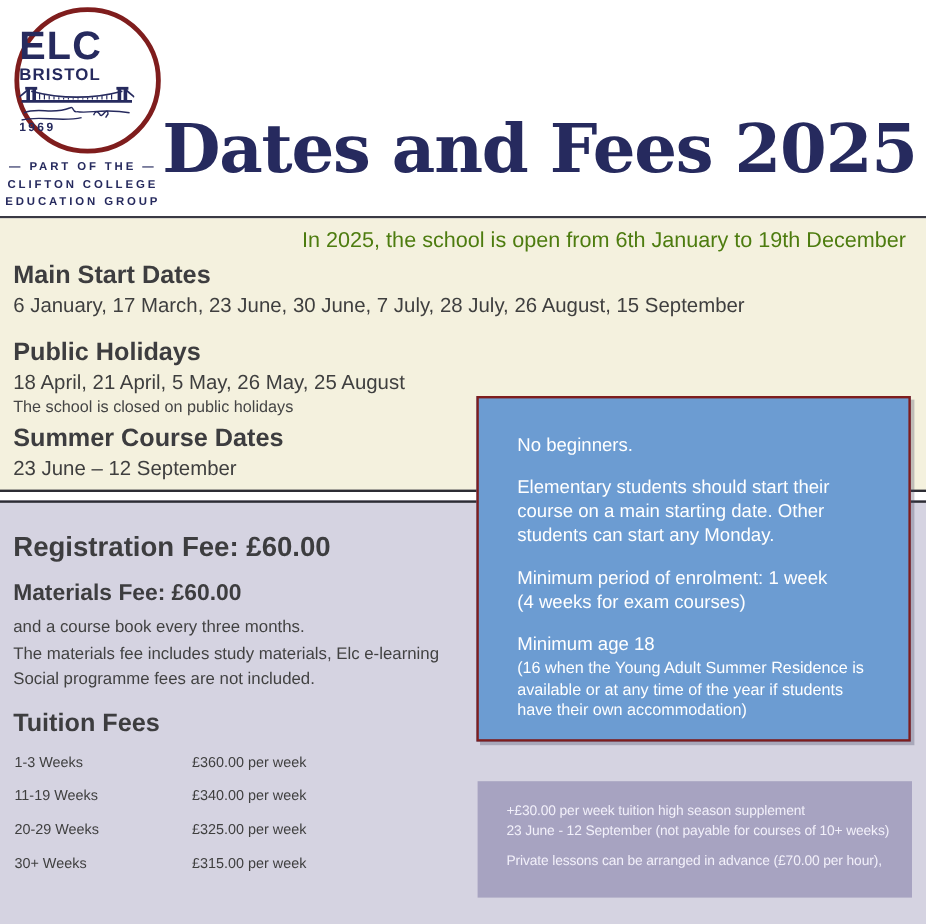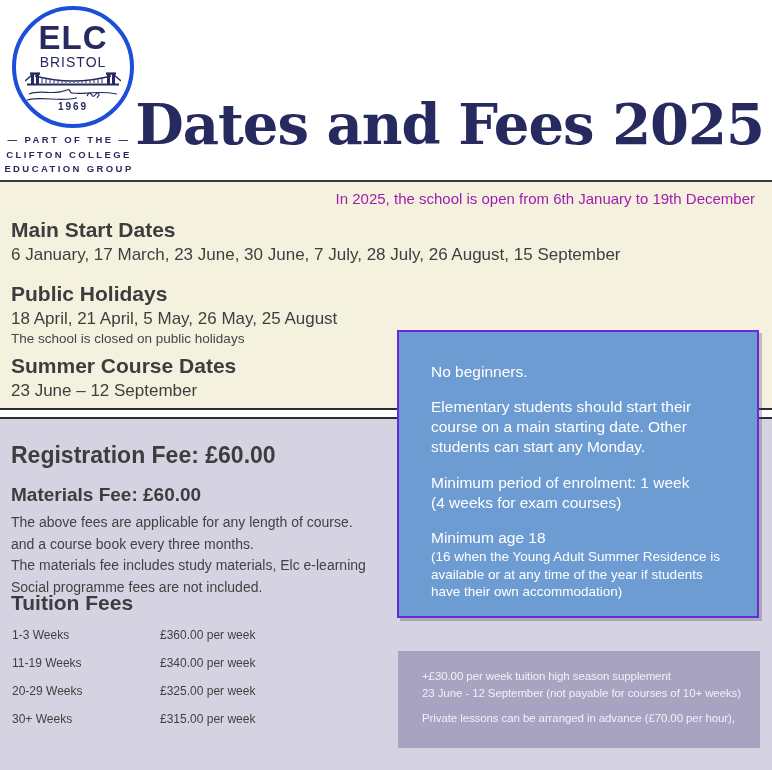--- a/index.html
+++ b/index.html
@@ -3,43 +3,43 @@
 <meta charset="utf-8">
 <style>
   html,body{margin:0;padding:0;background:#ffffff;}
   .page{
     position:relative;width:772px;height:770px;overflow:hidden;
     background:#ffffff;font-family:"Liberation Sans",sans-serif;color:#414141;
   }
   
   .logo-circle{
     position:absolute;left:12px;top:6px;width:114px;height:114px;
-    border:4px solid #1d4ed8;border-radius:50%;background:#fff;
-    display:flex;flex-direction:column;align-items:center;justify-content:flex-start;
+    border:4px solid #7f1d1d;border-radius:50%;background:#fff;
+    display:flex;flex-direction:column;align-items:flex-start;justify-content:flex-start;
   }
   .logo-elc{font-size:33px;font-weight:bold;color:#262a5e;letter-spacing:1px;line-height:1;margin-top:11px;}
-  .logo-bristol{font-size:14px;font-weight:normal;color:#262a5e;letter-spacing:1px;line-height:1;margin-top:1px;}
+  .logo-bristol{font-size:14px;font-weight:bold;color:#262a5e;letter-spacing:1px;line-height:1;margin-top:1px;}
   .logo-bridge{margin-top:1px;}
   .logo-year{font-size:10px;font-weight:bold;color:#262a5e;letter-spacing:2px;line-height:1;margin-top:-2px;}
   .logo-tagline{
     position:absolute;left:4px;top:133px;width:130px;text-align:center;
     color:#262a5e;font-weight:bold;font-size:9.5px;letter-spacing:2.4px;line-height:1.55;
   }
   .page-title{
     position:absolute;right:8px;top:96px;
     font-family:"DejaVu Serif","Liberation Serif",serif;font-weight:bold;
     font-size:56px;color:#262a5e;line-height:1;letter-spacing:-1px;white-space:nowrap;
   }
   .header-rule{position:absolute;left:0;top:180px;width:772px;height:2px;background:#3a3a44;}
   
   .section-cream{
     position:absolute;left:0;top:182px;width:772px;height:226px;
     background:#f4f1de;border-bottom:2px solid #2c2c34;
   }
-  .open-note{position:absolute;right:17px;top:190px;font-size:15px;color:#a21caf;}
+  .open-note{position:absolute;right:17px;top:190px;font-size:18px;color:#4d7c0f;}
   .h-section{font-size:21px;font-weight:600;color:#3d3d3f;line-height:1;white-space:nowrap;}
   .cream-h1{position:absolute;left:11px;top:219px;}
   .cream-t1{position:absolute;left:11px;top:245px;font-size:17px;color:#3f3f3f;white-space:nowrap;}
   .cream-h2{position:absolute;left:11px;top:283px;}
   .cream-t2{position:absolute;left:11px;top:309px;font-size:17px;color:#3f3f3f;white-space:nowrap;}
   .cream-n2{position:absolute;left:11px;top:331px;font-size:13.5px;color:#454545;}
   .cream-h3{position:absolute;left:11px;top:355px;}
   .cream-t3{position:absolute;left:11px;top:381px;font-size:17px;color:#3f3f3f;}
   
   .section-lavender{
@@ -50,21 +50,21 @@
   .fee-h2{position:absolute;left:11px;top:485px;font-size:19px;}
   .fee-notes{position:absolute;left:11px;top:512px;font-size:14px;line-height:21.5px;color:#424242;white-space:nowrap;}
   .fee-h3{position:absolute;left:11px;top:592px;}
   .fee-table{position:absolute;left:12px;top:621px;font-size:12px;color:#3f3f3f;}
   .fee-row{display:flex;height:28px;align-items:center;}
   .fee-label{width:148px;}
   .fee-price{white-space:nowrap;}
   
   .info-box{
     position:absolute;left:397px;top:330px;width:362px;height:288px;box-sizing:border-box;
-    background:#6c9cd2;border:2px solid #6d28d9;color:#ffffff;
+    background:#6c9cd2;border:2px solid #7f1d1d;color:#ffffff;
     padding:30px 28px 0 32px;font-size:15.5px;line-height:1.3;
     box-shadow:3px 3px 0 rgba(70,70,95,0.30);
   }
   .info-box p{margin:0 0 15px 0;}
   .info-sub{font-size:13.5px;line-height:1.3;display:block;}
   
   .supp-box{
     position:absolute;left:398px;top:651px;width:362px;height:97px;box-sizing:border-box;
     background:#a7a3c1;color:#f2f0fa;font-size:11.5px;letter-spacing:-0.1px;
     padding:17px 10px 0 24px;line-height:1.45;overflow:hidden;white-space:nowrap;
@@ -129,21 +129,20 @@
   <div class="cream-n2">The school is closed on public holidays</div>
 
   <div class="h-section cream-h3">Summer Course Dates</div>
   <div class="cream-t3">23 June – 12 September</div>
 
   <div class="section-lavender"></div>
 
   <div class="h-section fee-h1">Registration Fee: £60.00</div>
   <div class="h-section fee-h2">Materials Fee: £60.00</div>
   <div class="fee-notes">
-    <div>The above fees are applicable for any length of course.</div>
     <div>and a course book every three months.</div>
     <div>The materials fee includes study materials, Elc e-learning</div>
     <div>Social programme fees are not included.</div>
   </div>
 
   <div class="h-section fee-h3">Tuition Fees</div>
   <div class="fee-table">
     <div class="fee-row">
       <span class="fee-label">1-3 Weeks</span>
       <span class="fee-price">£360.00 per week</span>

